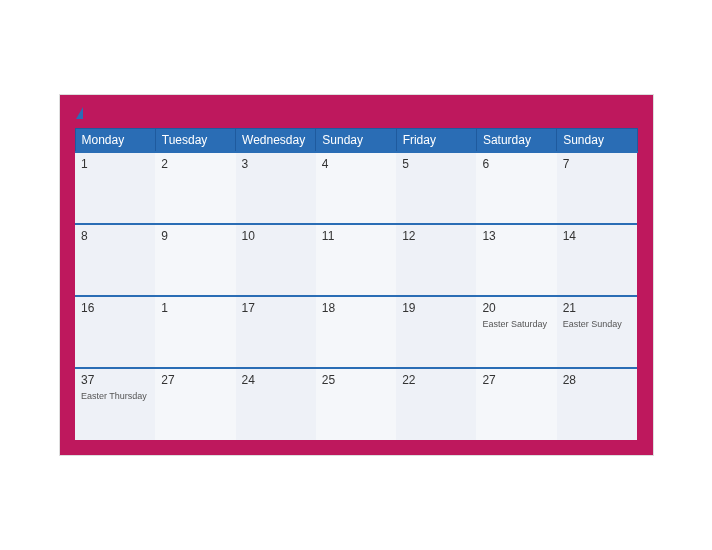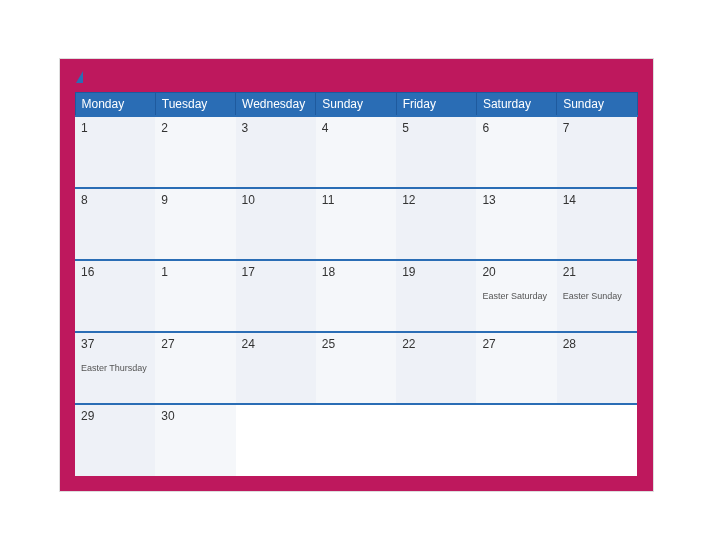--- a/index.html
+++ b/index.html
@@ -96,21 +96,21 @@
     }
     .day-number {
       font-size: 12px;
       color: #333;
       display: block;
     }
     .holiday-name {
       font-size: 9px;
       color: #555;
       display: block;
-      margin-top: 12px;
+      margin-top: 4px;
       line-height: 1.2;
     }
     .empty-cell {
       background: #fff !important;
       border-top: 2px solid #2a6db5;
     }
   </style>
 </head>
 <body>
 
@@ -227,28 +227,15 @@
           <td>
             <span class="day-number">22</span>
           </td>
           <td>
             <span class="day-number">27</span>
           </td>
           <td>
             <span class="day-number">28</span>
           </td>
         </tr>
-        <tr>
-          <td>
-            <span class="day-number">29</span>
-          </td>
-          <td>
-            <span class="day-number">30</span>
-          </td>
-          <td class="empty-cell"></td>
-          <td class="empty-cell"></td>
-          <td class="empty-cell"></td>
-          <td class="empty-cell"></td>
-          <td class="empty-cell"></td>
-        </tr>
       </tbody>
   </table>
 </div>
 
 </body></html>

